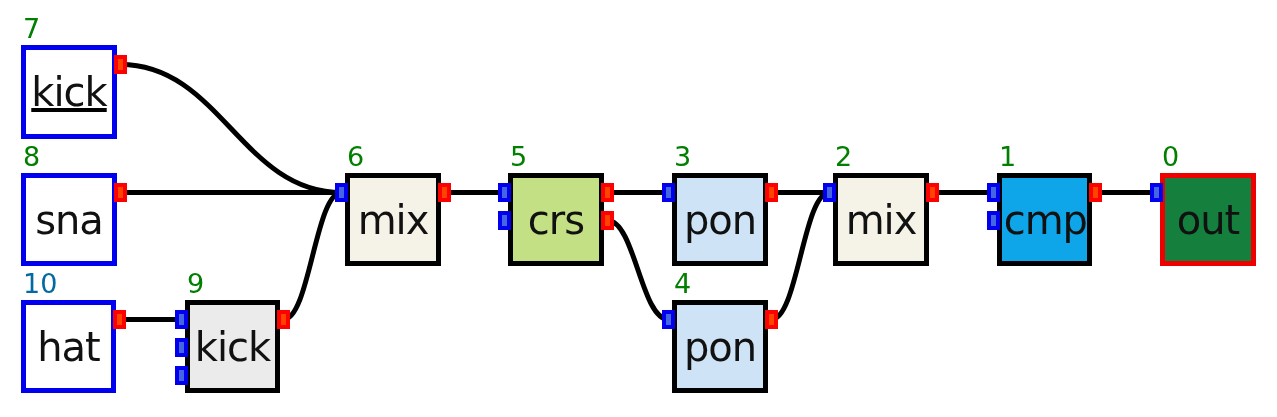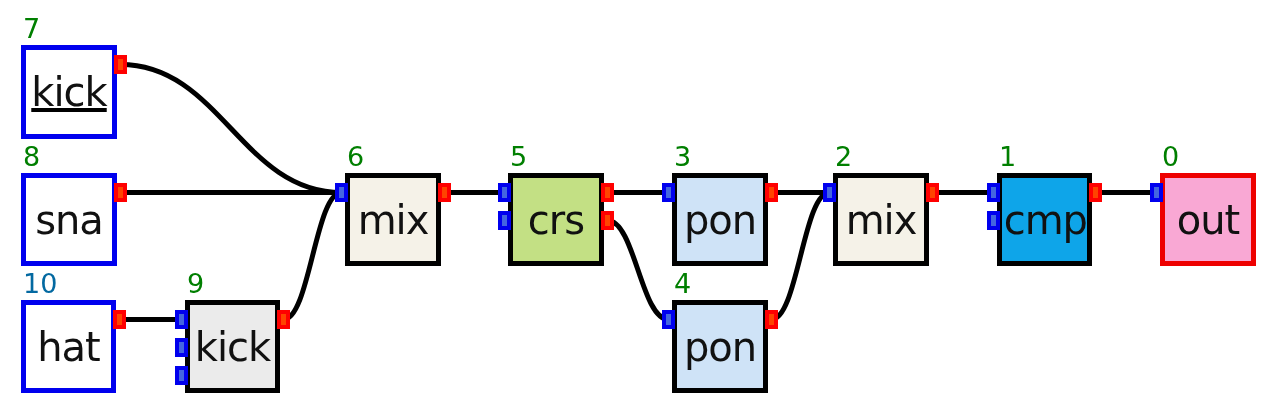--- a/index.html
+++ b/index.html
@@ -144,19 +144,19 @@
     <div class="node" style="left: 997px; top: 173px; width: 95px; height: 93px;">
       <div class="node-box" style="background: #0ea5e9; border-color: rgb(0, 0, 0); justify-content: flex-end;">
         <span class="node-label">cmp</span>
       </div>
       <div class="node-index" style="color: rgb(0, 127, 0);">1</div>
       <div class="port in" style="left: -10px; top: 10px; border-color: rgb(0, 0, 238); background: rgb(68, 102, 224);"></div>
       <div class="port in" style="left: -10px; top: 38px; border-color: rgb(0, 0, 238); background: rgb(68, 102, 224);"></div>
       <div class="port out" style="right: -10px; top: 10px; border-color: rgb(255, 0, 0); background: rgb(255, 68, 0);"></div>
     </div>
     <div class="node" style="left: 1160px; top: 173px; width: 96px; height: 93px;">
-      <div class="node-box" style="background: #f9a8d4; border-color: rgb(238, 0, 0); align-items: center;">
+      <div class="node-box" style="background: #15803d; border-color: rgb(238, 0, 0); align-items: center;">
         <span class="node-label">out</span>
       </div>
       <div class="node-index" style="color: rgb(0, 127, 0);">0</div>
       <div class="port in" style="left: -10px; top: 10px; border-color: rgb(0, 0, 238); background: rgb(68, 102, 224);"></div>
     </div>
   </div>
 
 </body></html>

